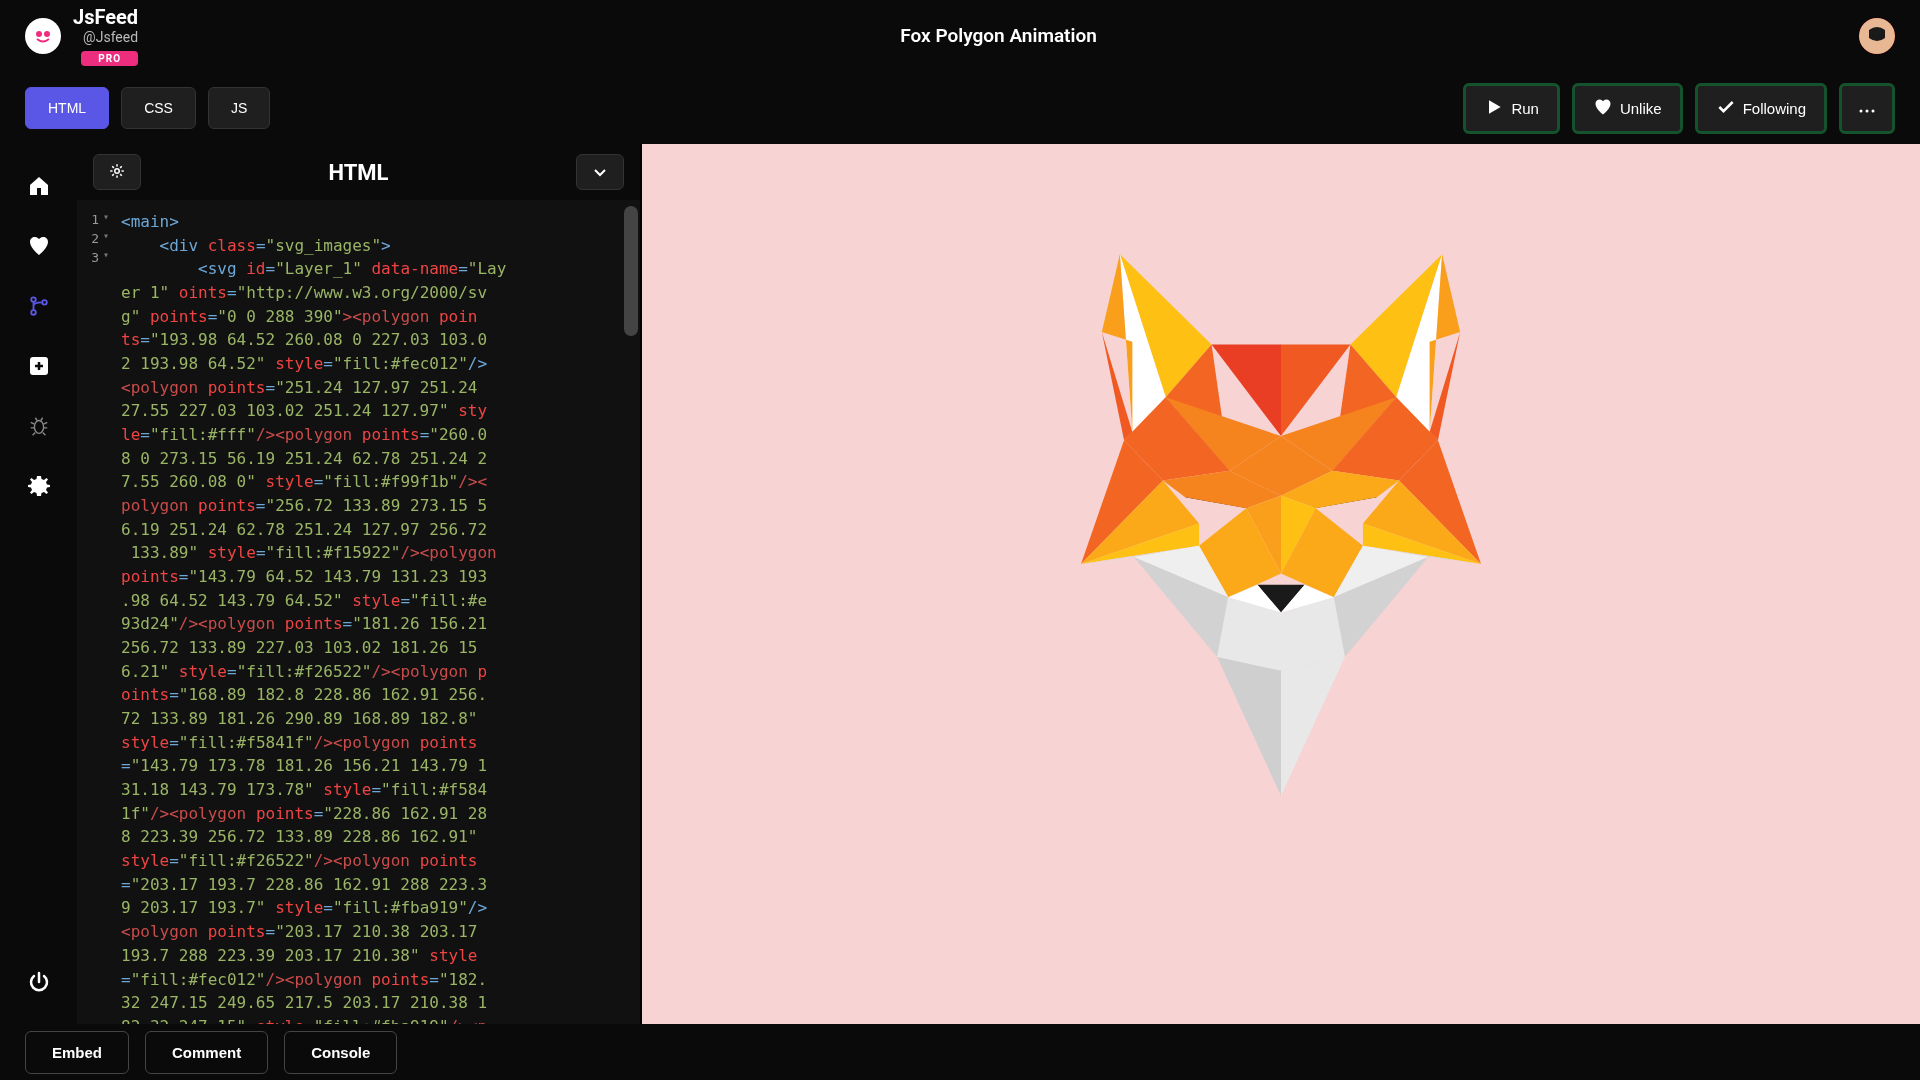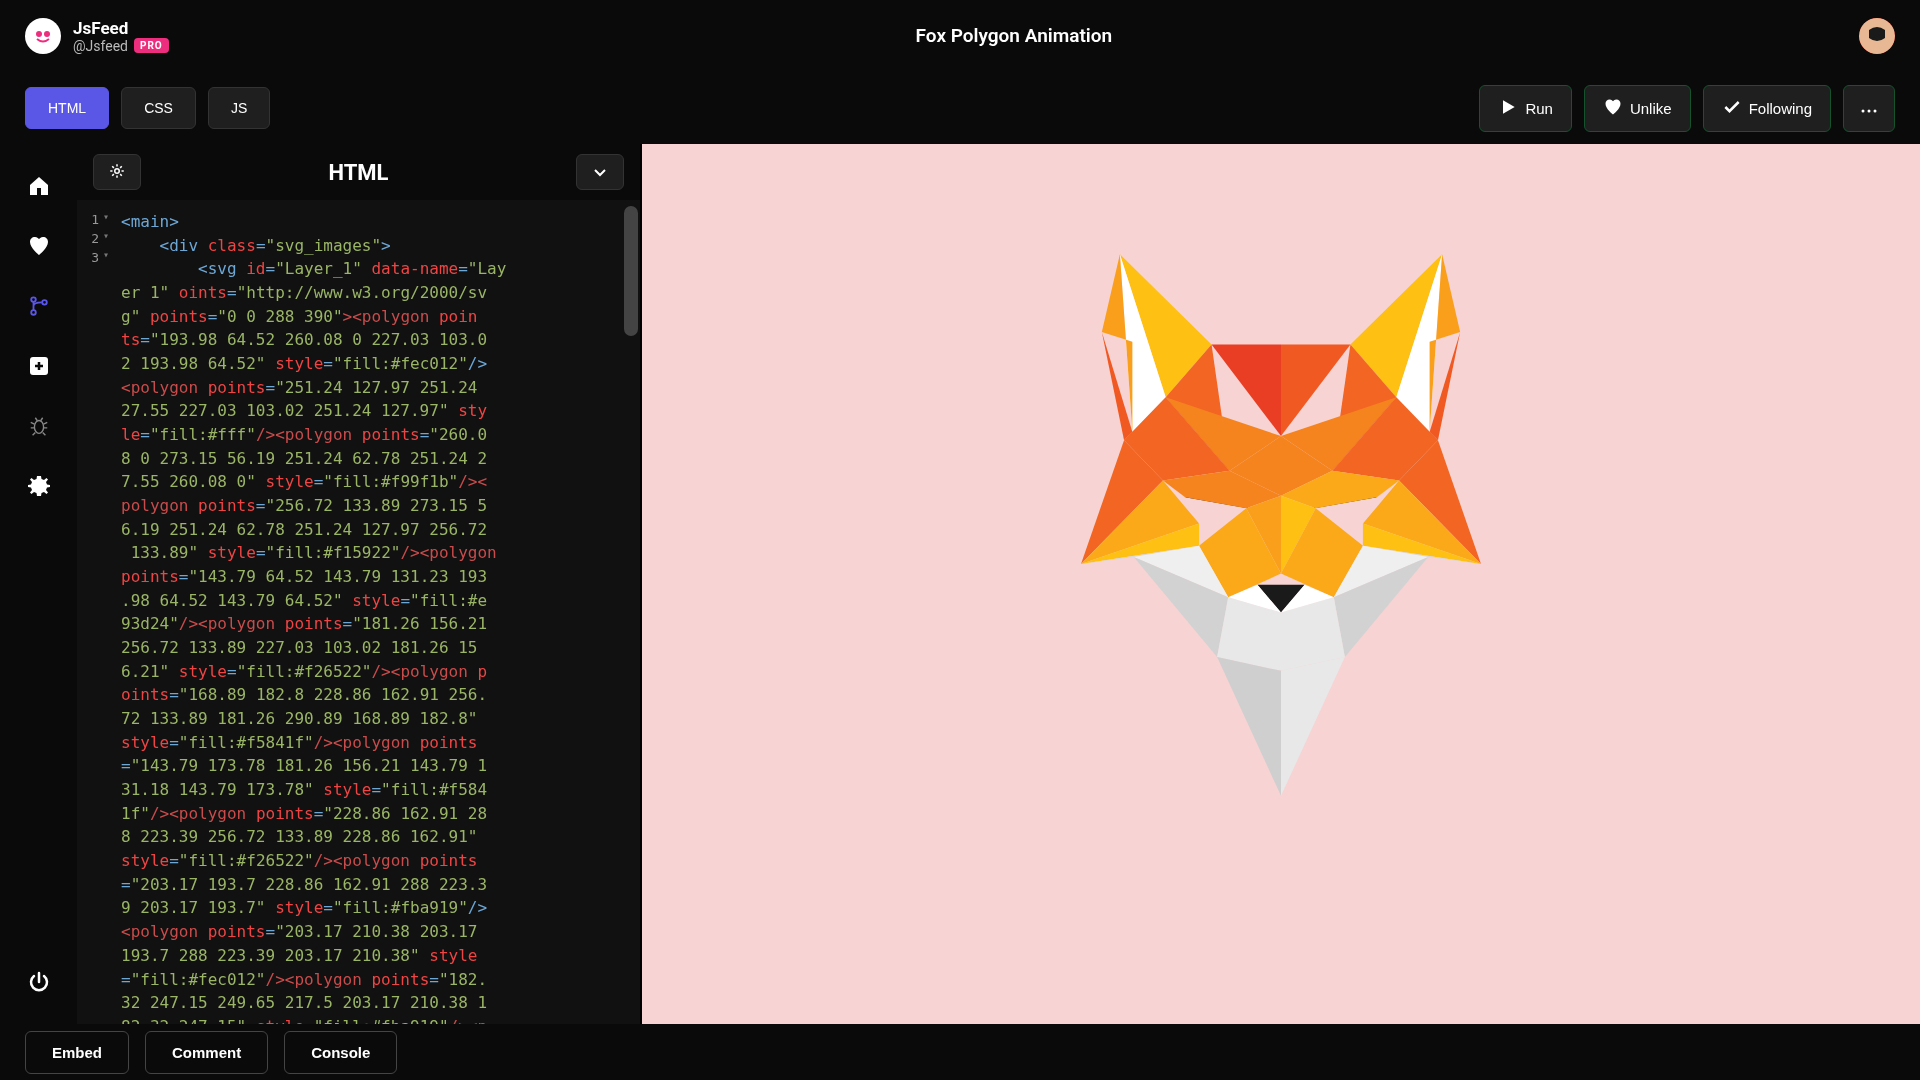--- a/index.html
+++ b/index.html
@@ -1,29 +1,29 @@
 <!DOCTYPE html>
 <html><head>
 <meta charset="utf-8">
 <style>
 * { margin:0; padding:0; box-sizing:border-box; }
 body { width:1920px; height:1080px; background:#000; font-family:-apple-system,BlinkMacSystemFont,"Segoe UI",Roboto,sans-serif; overflow:hidden; color:#fff; }
 .header { height:72px; display:flex; align-items:center; padding:0 25px; border-bottom:1px solid #0a0a0a; background:#0a0a0a; }
 .logo-block { display:flex; align-items:center; gap:12px; }
 .logo-circle { width:36px; height:36px; border-radius:50%; background:#fff; display:flex; align-items:center; justify-content:center; font-size:20px; }
-.logo-text .brand { font-weight:700; font-size:17px; }
-.logo-text .handle { font-size:14px; color:#bbb; display:flex; align-items:center; gap:6px; }
-.pro-badge { background:#ed2e7e; color:#fff; font-size:10px; font-weight:700; padding:2px 6px; border-radius:4px; letter-spacing:1px; }
+.logo-text .brand { font-weight:700; font-size:20px; }
+.logo-text .handle { font-size:14px; color:#bbb; display:flex; align-items:flex-end; gap:6px;flex-direction:column; }
+.pro-badge { background:#ed2e7e; color:#fff; font-size:10px; font-weight:700; padding:2px 17px; border-radius:4px; letter-spacing:1px; }
 .page-title { flex:1; text-align:center; font-size:19px; font-weight:600; }
 .avatar { width:36px; height:36px; border-radius:50%; background:#e84c3d; display:flex; align-items:center; justify-content:center; overflow:hidden; }
 .toolbar { height:72px; background:#0a0a0a; display:flex; align-items:center; padding:0 25px; gap:12px; }
 .tab-btn { background:#1f1f1f; border:1px solid #333; color:#fff; padding:12px 22px; border-radius:6px; font-size:14px; cursor:pointer; }
 .tab-btn.active { background:#5b57e6; border-color:#5b57e6; }
 .toolbar-spacer { flex:1; }
-.tool-btn { background:#1f1f1f; border:1px solid #14532d; color:#fff; padding:11px 18px; border-radius:6px; font-size:15px; cursor:pointer; display:flex; align-items:center; gap:7px; }
+.tool-btn { background:#1f1f1f; border:3px solid #14532d; color:#fff; padding:11px 18px; border-radius:6px; font-size:15px; cursor:pointer; display:flex; align-items:center; gap:7px; }
 .tool-btn.icon-only { padding:14px 16px; }
 .main { display:flex; height:calc(100% - 72px - 72px - 56px); }
 .sidebar { width:77px; background:#0a0a0a; display:flex; flex-direction:column; align-items:center; padding:28px 0; gap:32px; }
 .side-icon { width:28px; height:28px; display:flex; align-items:center; justify-content:center; color:#fff; cursor:pointer; }
 .side-spacer { flex:1; }
 .editor-panel { width:565px; background:#111; display:flex; flex-direction:column; border-right:2px solid #000; }
 .editor-head { height:56px; display:flex; align-items:center; justify-content:space-between; padding:0 16px; background:#0a0a0a; }
 .head-btn { background:#1f1f1f; border:1px solid #333; color:#fff; width:48px; height:36px; border-radius:6px; display:flex; align-items:center; justify-content:center; cursor:pointer; }
 .editor-title { font-size:22px; font-weight:700; }
 .code-wrap { flex:1; display:flex; overflow:hidden; font-family:Menlo,Consolas,monospace; font-size:16px; line-height:1.48; position:relative; }

